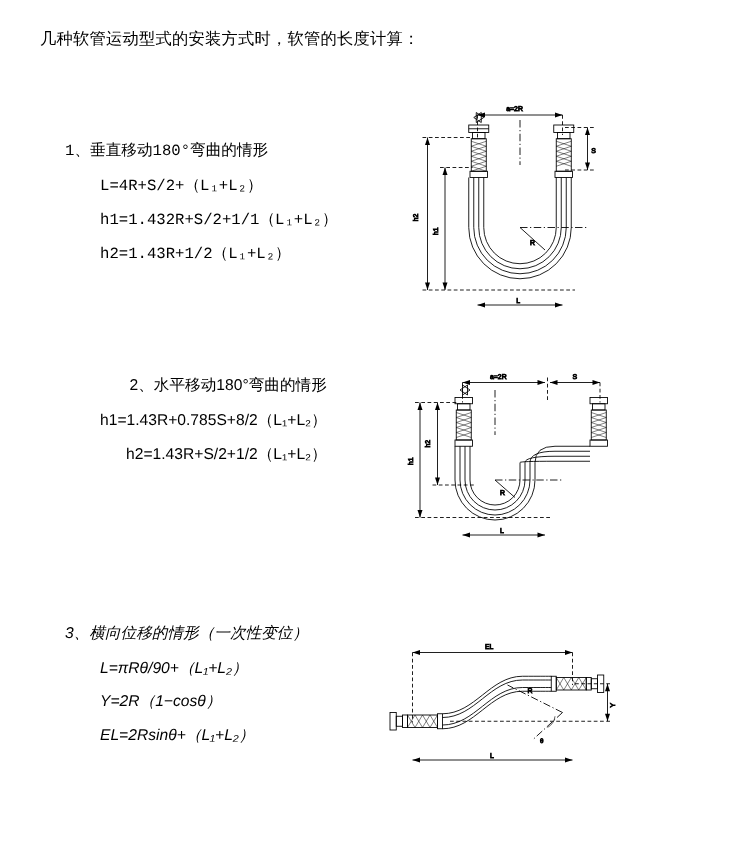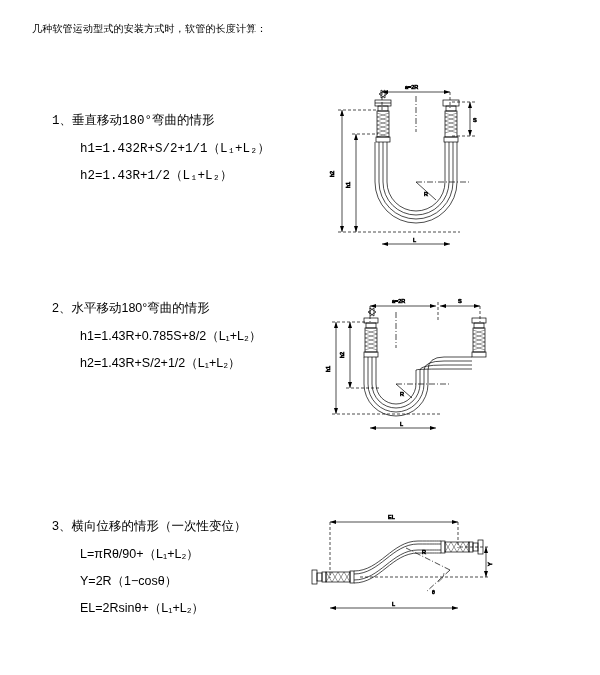--- a/index.html
+++ b/index.html
@@ -16,21 +16,21 @@
     overflow: hidden;
   }
   .page {
     position: absolute;
     inset: 0;
   }
   .heading {
     position: absolute;
     left: 32px;
     top: 22px;
-    font-size: 10px;
+    font-size: 13px;
     letter-spacing: 0.2px;
     white-space: nowrap;
   }
   .section {
     position: absolute;
   }
   .sec-title {
     font-size: 12.5px;
     white-space: nowrap;
     margin-bottom: 11px;
@@ -60,20 +60,21 @@
 </style>
 </head>
 <body>
 
 <div class="page">
 
   <div class="heading">几种软管运动型式的安装方式时，软管的长度计算：</div>
 
   <div class="section" style="left:52px; top:112px;font-family:Liberation Mono, monospace;">
     <div class="sec-title">1、垂直移动180°弯曲的情形</div>
+    <div class="formula">L=4R+S/2+（L₁+L₂）</div>
     <div class="formula">h1=1.432R+S/2+1/1（L₁+L₂）</div>
     <div class="formula">h2=1.43R+1/2（L₁+L₂）</div>
   </div>
 
   <div class="fig" style="left:320px; top:72px;">
     <svg width="175" height="195" viewBox="0 0 175 195">
       <g stroke="#000" fill="none" stroke-width="0.7">
 
         <line x1="62" y1="20" x2="130" y2="20"></line>
         <path d="M62 20 l6 -2 v4 z" fill="#000" stroke="none"></path>
@@ -154,21 +155,21 @@
         <path d="M62 172 l6 -2 v4 z" fill="#000" stroke="none"></path>
         <path d="M130 172 l-6 -2 v4 z" fill="#000" stroke="none"></path>
         <text class="dimtext" x="93" y="170">L</text>
 
         <path d="M59 22 l6 4 v-8 z"></path>
         <path d="M67 22 l-6 4 v-8 z"></path>
       </g>
     </svg>
   </div>
 
-  <div class="section" style="left:52px; top:300px;">
+  <div class="section" style="left:52px; top:300px;text-align:right;">
     <div class="sec-title">2、水平移动180°弯曲的情形</div>
     <div class="formula">h1=1.43R+0.785S+8/2（L₁+L₂）</div>
     <div class="formula">h2=1.43R+S/2+1/2（L₁+L₂）</div>
   </div>
 
   <div class="fig" style="left:320px; top:288px;">
     <svg width="185" height="165" viewBox="0 0 185 165">
       <g stroke="#000" fill="none" stroke-width="0.7">
 
         <line x1="50" y1="18" x2="116" y2="18"></line>
@@ -246,21 +247,21 @@
         <path d="M50 140 l6 -2 v4 z" fill="#000" stroke="none"></path>
         <path d="M116 140 l-6 -2 v4 z" fill="#000" stroke="none"></path>
         <text class="dimtext" x="80" y="138">L</text>
 
         <path d="M48 24 l6 4 v-8 z"></path>
         <path d="M56 24 l-6 4 v-8 z"></path>
       </g>
     </svg>
   </div>
 
-  <div class="section" style="left:52px; top:518px;">
+  <div class="section" style="left:52px; top:498px;font-style:italic;">
     <div class="sec-title">3、横向位移的情形（一次性变位）</div>
     <div class="formula">L=πRθ/90+（L₁+L₂）</div>
     <div class="formula">Y=2R（1−cosθ）</div>
     <div class="formula">EL=2Rsinθ+（L₁+L₂）</div>
   </div>
 
   <div class="fig" style="left:300px; top:508px;">
     <svg width="200" height="120" viewBox="0 0 200 120">
       <g stroke="#000" fill="none" stroke-width="0.7">
 

